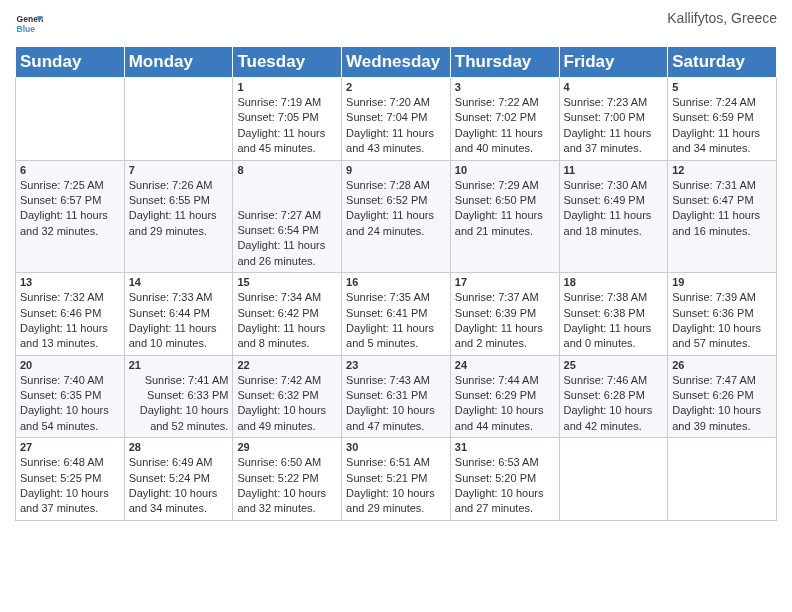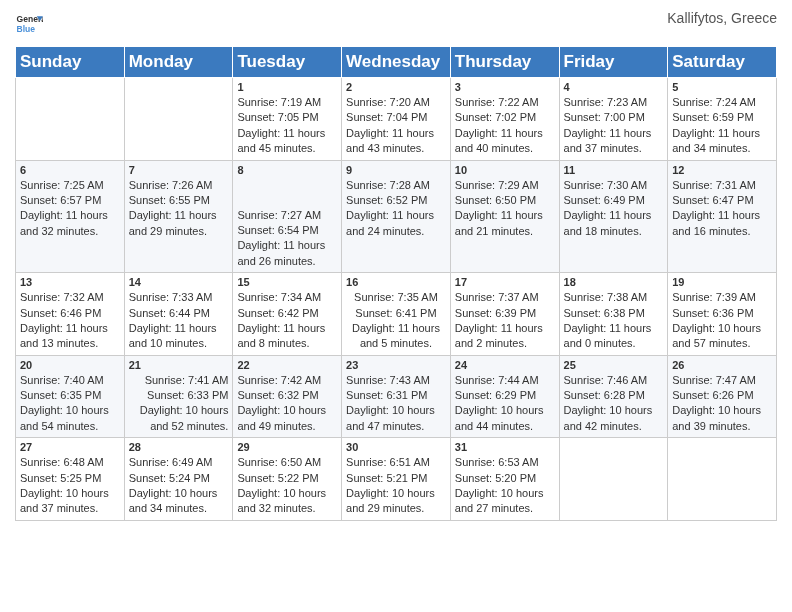--- a/index.html
+++ b/index.html
@@ -212,21 +212,21 @@
 Daylight: 11 hours and 10 minutes.</div>
           </td>
           <td>
             <span class="day-number">15</span>
             <div class="day-info" style="white-space: pre-line;">Sunrise: 7:34 AM
 Sunset: 6:42 PM
 Daylight: 11 hours and 8 minutes.</div>
           </td>
           <td>
             <span class="day-number">16</span>
-            <div class="day-info" style="white-space: pre-line; text-align: center;">Sunrise: 7:35 AM
+            <div class="day-info" style="white-space: pre-line;">Sunrise: 7:35 AM
 Sunset: 6:41 PM
 Daylight: 11 hours and 5 minutes.</div>
           </td>
           <td>
             <span class="day-number">17</span>
             <div class="day-info" style="white-space: pre-line;">Sunrise: 7:37 AM
 Sunset: 6:39 PM
 Daylight: 11 hours and 2 minutes.</div>
           </td>
           <td>

